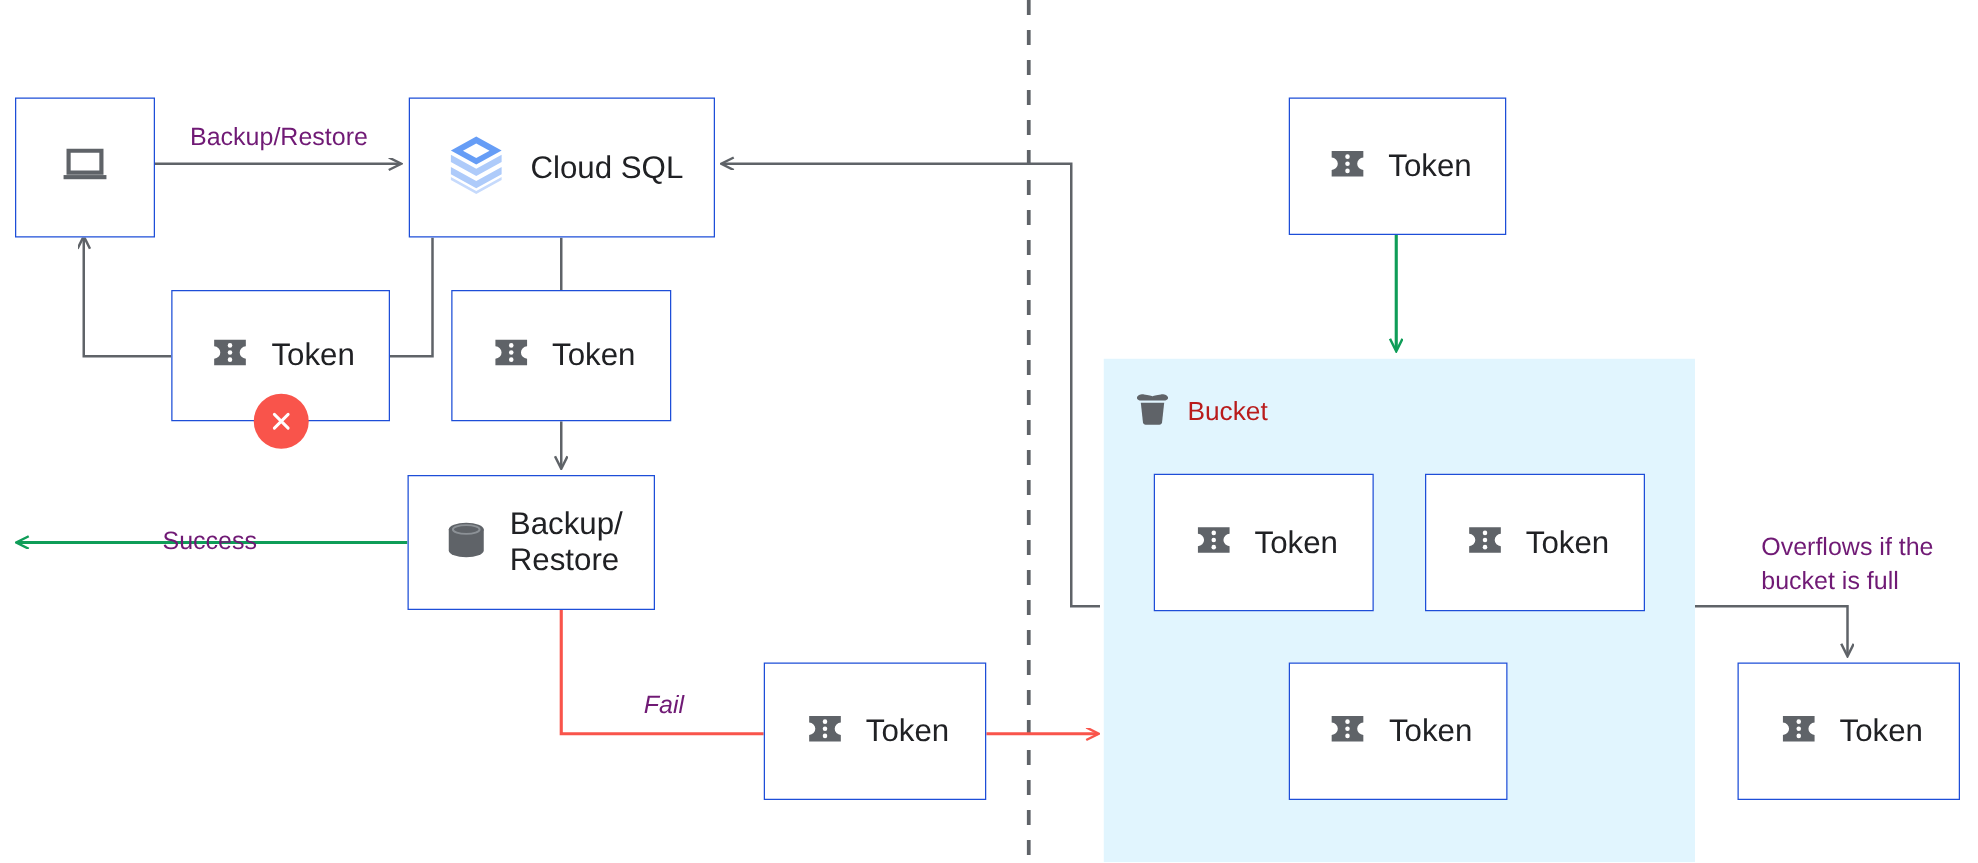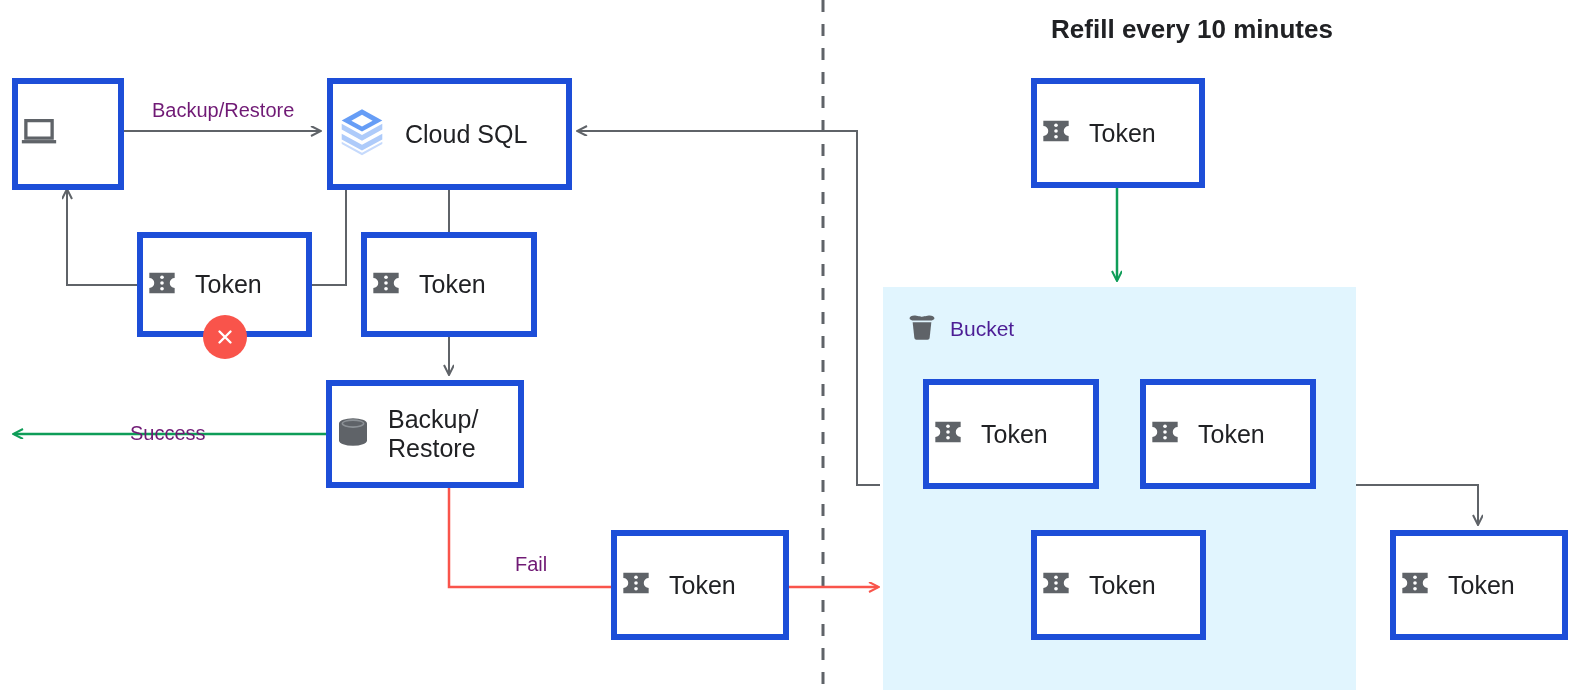--- a/index.html
+++ b/index.html
@@ -1,27 +1,27 @@
 <!DOCTYPE html>
 <html><head>
 <meta charset="utf-8">
 <style>
   html,body{margin:0;padding:0;background:#ffffff;}
   body{font-family:"Liberation Sans","DejaVu Sans",sans-serif;}
   #stage{position:relative;width:1582px;height:690px;overflow:hidden;background:#fff;}
   svg.layer{position:absolute;left:0;top:0;width:1582px;height:690px;pointer-events:none;}
 
-  .node{position:absolute;box-sizing:border-box;background:#fff;border:6px solid #1d4ed8;
-        display:flex;align-items:center;}
+  .node{position:absolute;box-sizing:border-box;background:#fff;border:1px solid #1d4ed8;
+        display:flex;align-items:center;justify-content:center;}
   .node .inner{display:flex;align-items:center;gap:14px;}
   .node-label{font-size:25px;color:#202124;line-height:1.16;white-space:pre-line;}
 
   .bucket-zone{position:absolute;background:#e1f5fe;box-sizing:border-box;}
   .bucket-head{position:absolute;display:flex;align-items:center;gap:11px;}
-  .bucket-title{font-size:21px;color:#4c1d95;text-align:center;}
+  .bucket-title{font-size:21px;color:#b91c1c;text-align:center;}
 
   .edge-label{position:absolute;font-size:20px;color:#701a75;line-height:1.35;white-space:pre-line;}
   .diagram-title{position:absolute;font-size:26px;font-weight:bold;color:#202124;
                  text-align:center;}
 
   .badge-x{position:absolute;width:44px;height:44px;border-radius:50%;background:#f9544b;
            display:flex;align-items:center;justify-content:center;}
   .ticket-ic{flex:0 0 auto;}
 </style>
 </head>
@@ -75,21 +75,20 @@
         <path d="M3.2,5.9 C3.2,4.6 5.2,3.7 7.2,3.9 C9.6,4.2 12,4.9 12,4.9
                  C12,4.9 14.4,4.2 16.8,3.9 C18.8,3.7 20.8,4.6 20.8,5.9
                  C20.8,6.9 19,7.4 19,7.4 L5,7.4 C5,7.4 3.2,6.9 3.2,5.9 Z" fill="#5f6368"></path>
         <path d="M5.4,8.6 L18.6,8.6 L17.4,19.6 C17.3,20.4 16.7,21 15.9,21
                  L8.1,21 C7.3,21 6.7,20.4 6.6,19.6 Z" fill="#5f6368"></path>
       </svg>
     </span>
     <span class="bucket-title">Bucket</span>
   </div>
 
-  <div class="diagram-title" style="left:992px;top:14px;width:400px;">Refill every 10 minutes</div>
 
   <div class="node" style="left:12px;top:78px;width:112px;height:112px;">
     <div class="inner">
       <span>
         <svg width="42" height="42" viewBox="0 0 24 24">
           <path d="M4.5,5.5 h15 v10 h-15 z" fill="none" stroke="#5f6368" stroke-width="1.9"></path>
           <rect x="2.2" y="16.6" width="19.6" height="1.9" fill="#5f6368"></rect>
         </svg>
       </span>
     </div>
@@ -246,16 +245,18 @@
         </svg>
       </span>
       <span class="node-label">Token</span>
     </div>
   </div>
 
   <div class="edge-label" style="left:152px;top:97px;">Backup/Restore</div>
 
   <div class="edge-label" style="left:130px;top:402px;margin-top:18px;">Success</div>
 
-  <div class="edge-label" style="left:515px;top:551px;">Fail</div>
-
+  <div class="edge-label" style="left:515px;top:551px;font-style:italic;">Fail</div>
+
+  <div class="edge-label" style="left:1409px;top:425px;width:170px;">Overflows if the
+bucket is full</div>
 
 </div>
 
 </body></html>

